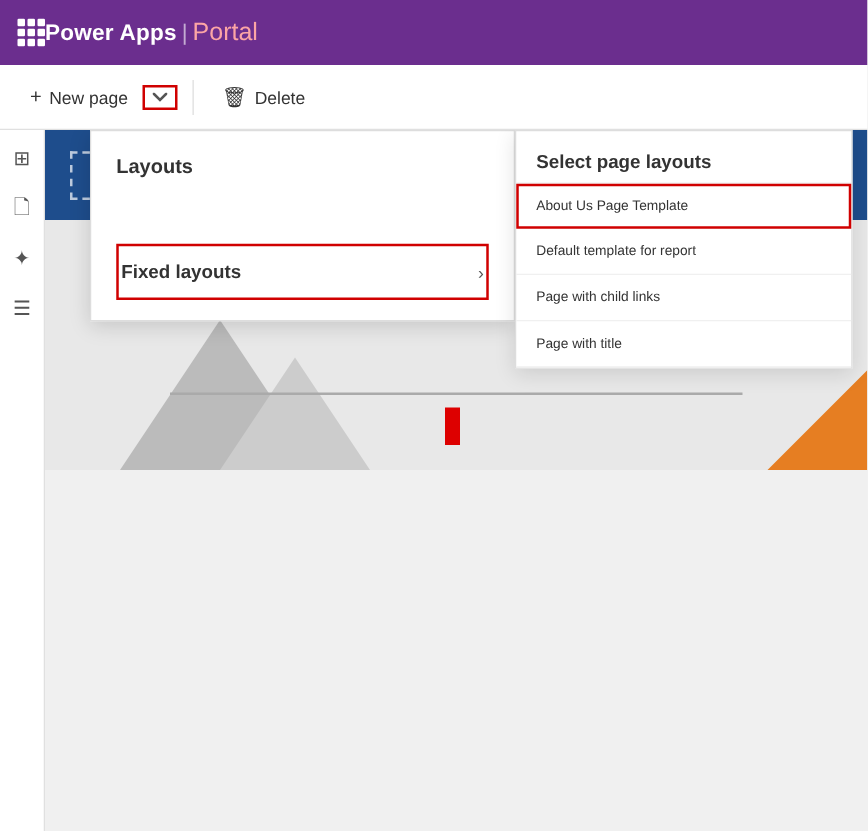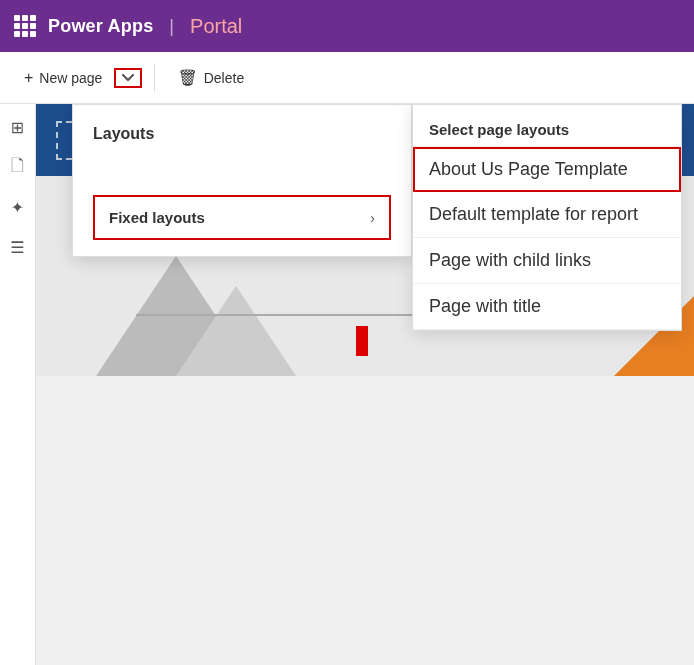--- a/index.html
+++ b/index.html
@@ -5,21 +5,21 @@
     * { box-sizing: border-box; margin: 0; padding: 0; }
     body { font-family: 'Segoe UI', Arial, sans-serif; width: 694px; height: 665px; overflow: hidden; background: #f3f3f3; }
 
     
     .topbar {
       background: #6b2e8e;
       height: 52px;
       display: flex;
       align-items: center;
       padding: 0 14px;
-      gap: 12px;
+      gap: 0;
     }
     .topbar-dots {
       display: grid;
       grid-template-columns: repeat(3,6px);
       grid-template-rows: repeat(3,6px);
       gap: 2px;
     }
     .topbar-dots span {
       width: 6px; height: 6px;
       background: white;
@@ -278,21 +278,21 @@
       font-size: 13px;
       color: #333;
     }
 
     
     .fixed-layouts-section {
       border: 2px solid #d00000;
       display: flex;
       align-items: center;
       justify-content: space-between;
-      padding: 12px 14px;
+      padding: 12px 2px;
       cursor: pointer;
       background: white;
       gap: 18px;
     }
     .fixed-layouts-text {
       font-size: 15px;
       font-weight: 600;
       color: #333;
     }
     .chevron-right {
@@ -317,21 +317,21 @@
       font-size: 15px;
       font-weight: 600;
       color: #333;
       border-bottom: 1px solid #eee;
     }
     .template-list {
       list-style: none;
     }
     .template-item {
       padding: 12px 16px;
-      font-size: 18px;
+      font-size: 11px;
       color: #333;
       cursor: pointer;
       border-bottom: 1px solid #f0f0f0;
     }
     .template-item.selected {
       border: 2px solid #d00000;
       background: white;
       padding: 10px 14px;
     }
   </style>

